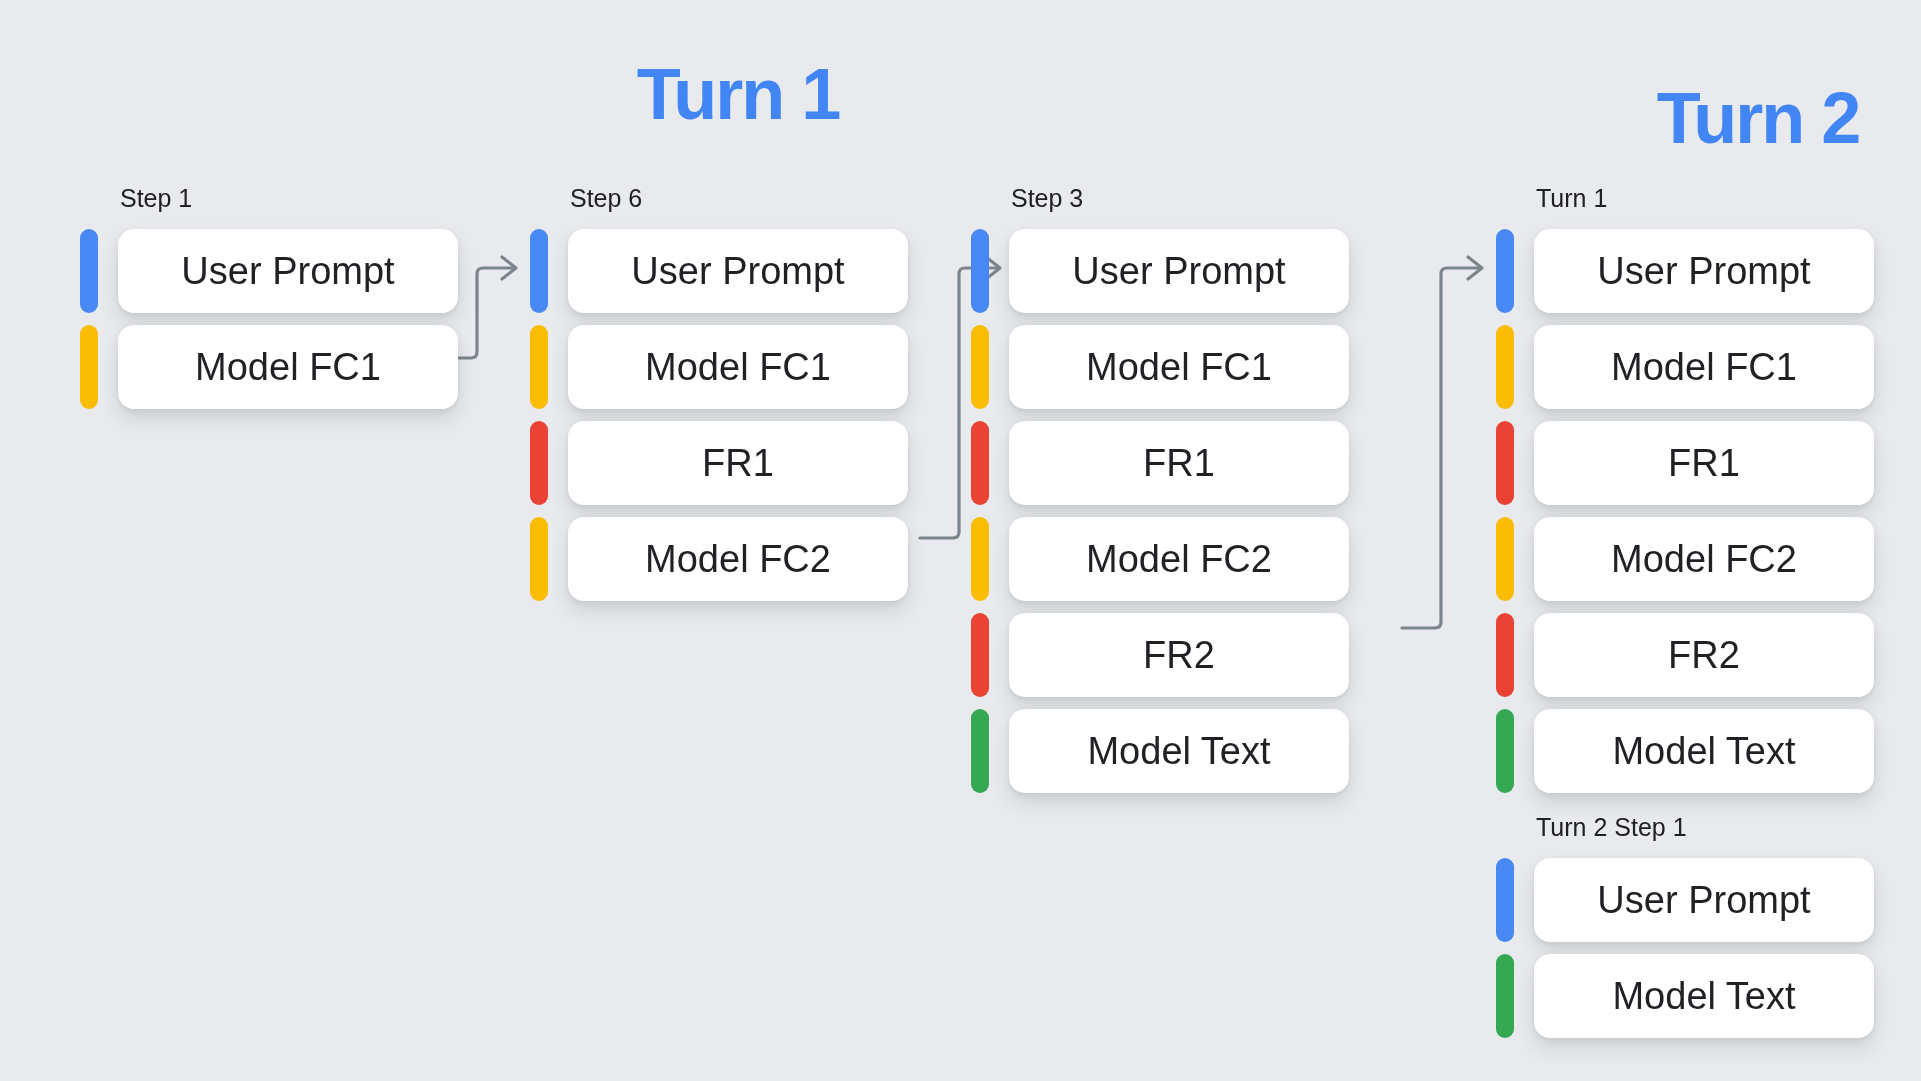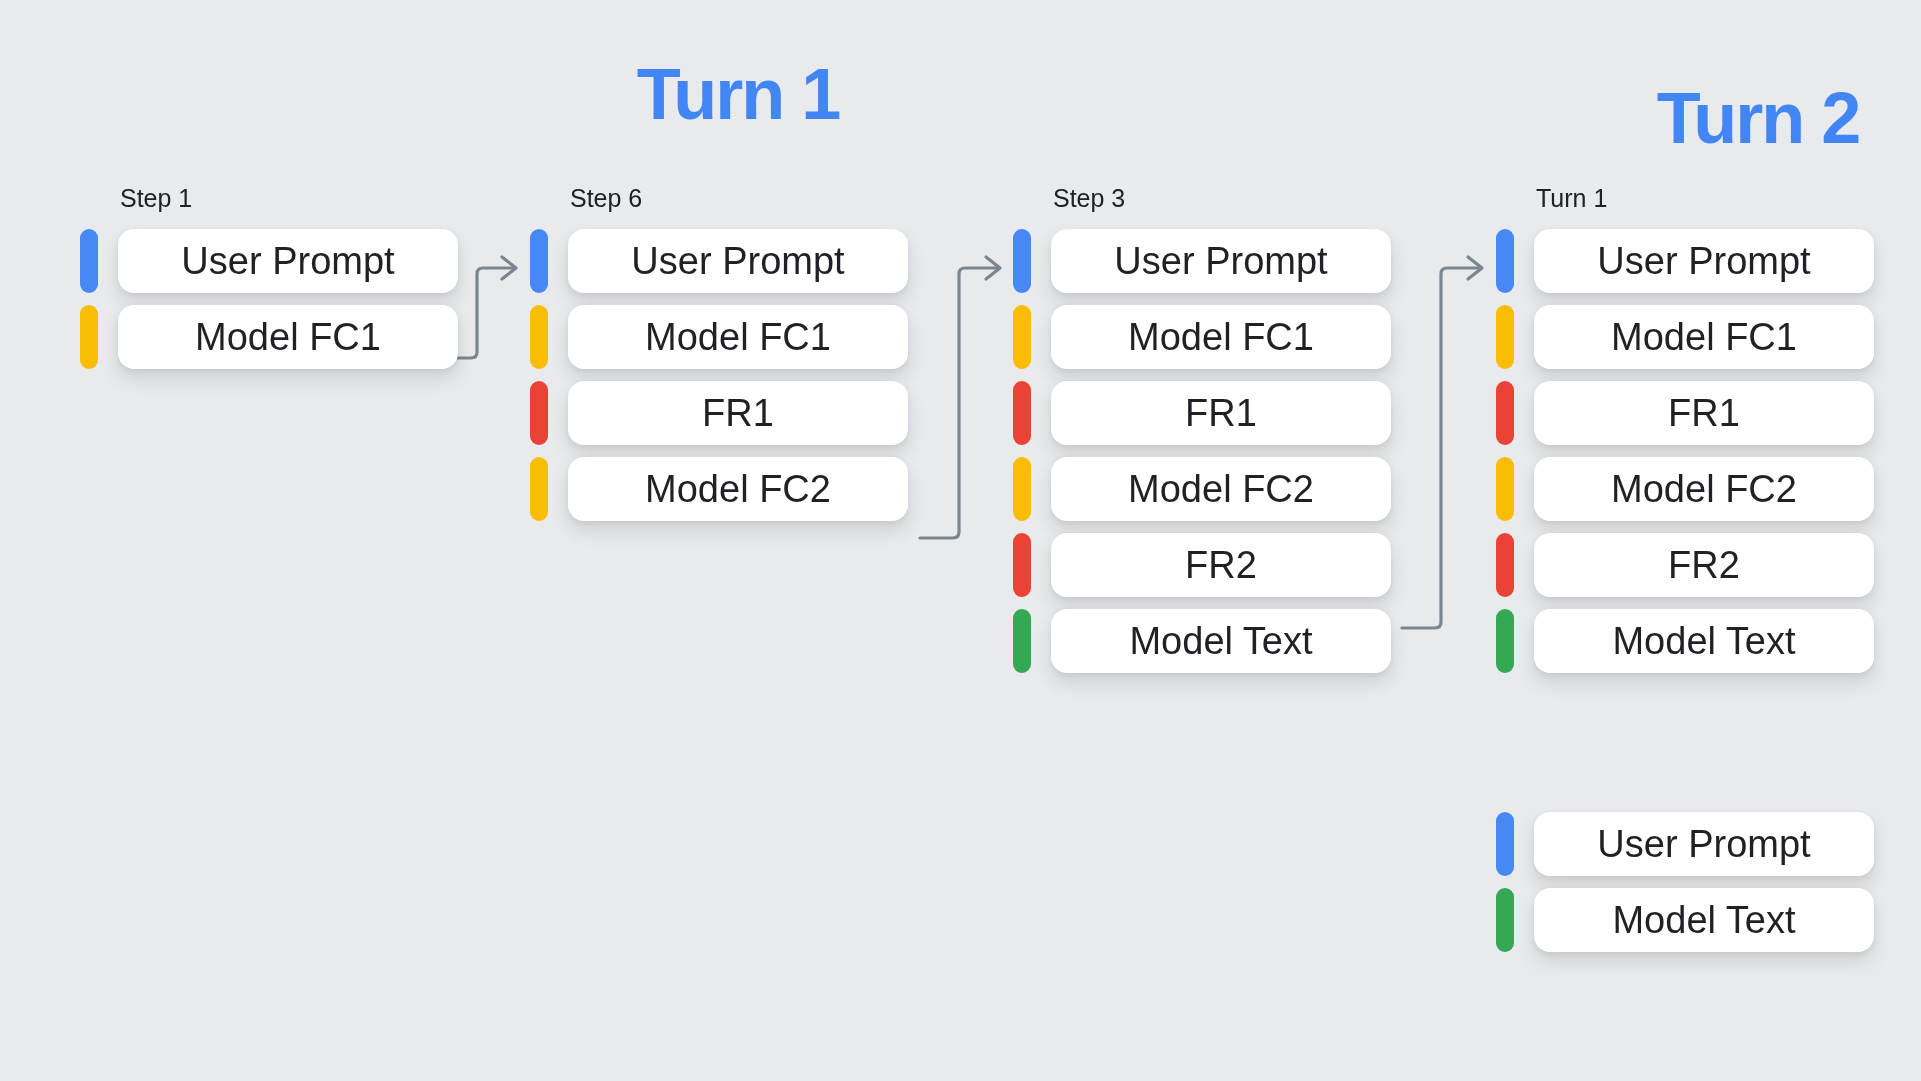--- a/index.html
+++ b/index.html
@@ -17,30 +17,30 @@
     font-size:72px;font-weight:700;letter-spacing:-2px;
     color:var(--c-title,#4285F4);
     line-height:1;
     white-space:nowrap;
   }
   .t1{left:568px;}
   .t2{left:1588px;margin-top:24px;}
   .column{position:absolute;width:382px;}
   .c1{left:48px;top:183px;padding-left:32px;}
   .c2{left:530px;top:183px;}
-  .c3{left:1013px;top:183px;}
+  .c3{left:971px;top:183px;}
   .c4{left:1496px;top:183px;}
   .c5{left:1496px;top:812px;}
   .col-label{
     margin:0 0 16px 40px;
     font-size:25px;line-height:30px;
     color:var(--c-label,#202124);
     white-space:nowrap;
   }
-  .row{display:flex;align-items:stretch;height:64px;margin-bottom:12px;}
+  .row{display:flex;align-items:stretch;height:84px;margin-bottom:12px;}
   .bar{width:18px;border-radius:9px;flex:none;background:#999;}
   .box{
     flex:none;width:340px;margin-left:20px;
     background:var(--c-box,#ffffff);
     border-radius:16px;
     display:flex;align-items:center;justify-content:center;
     font-size:38px;color:var(--c-text,#1f2125);
     box-shadow:0 10px 18px rgba(60,64,67,.14),0 2px 5px rgba(60,64,67,.08);
     white-space:nowrap;
   }
@@ -158,20 +158,21 @@
       <div class="bar" style="background: rgb(234, 67, 53);"></div>
       <div class="box">FR2</div>
     </div>
     <div class="row">
       <div class="bar" style="background: rgb(52, 168, 83);"></div>
       <div class="box">Model Text</div>
     </div>
   </div>
 
   <div class="column c5">
+    <div class="col-label">Turn 2 Step 1</div>
     <div class="row">
       <div class="bar" style="background: rgb(71, 136, 244);"></div>
       <div class="box">User Prompt</div>
     </div>
     <div class="row">
       <div class="bar" style="background: rgb(52, 168, 83);"></div>
       <div class="box">Model Text</div>
     </div>
   </div>
 

